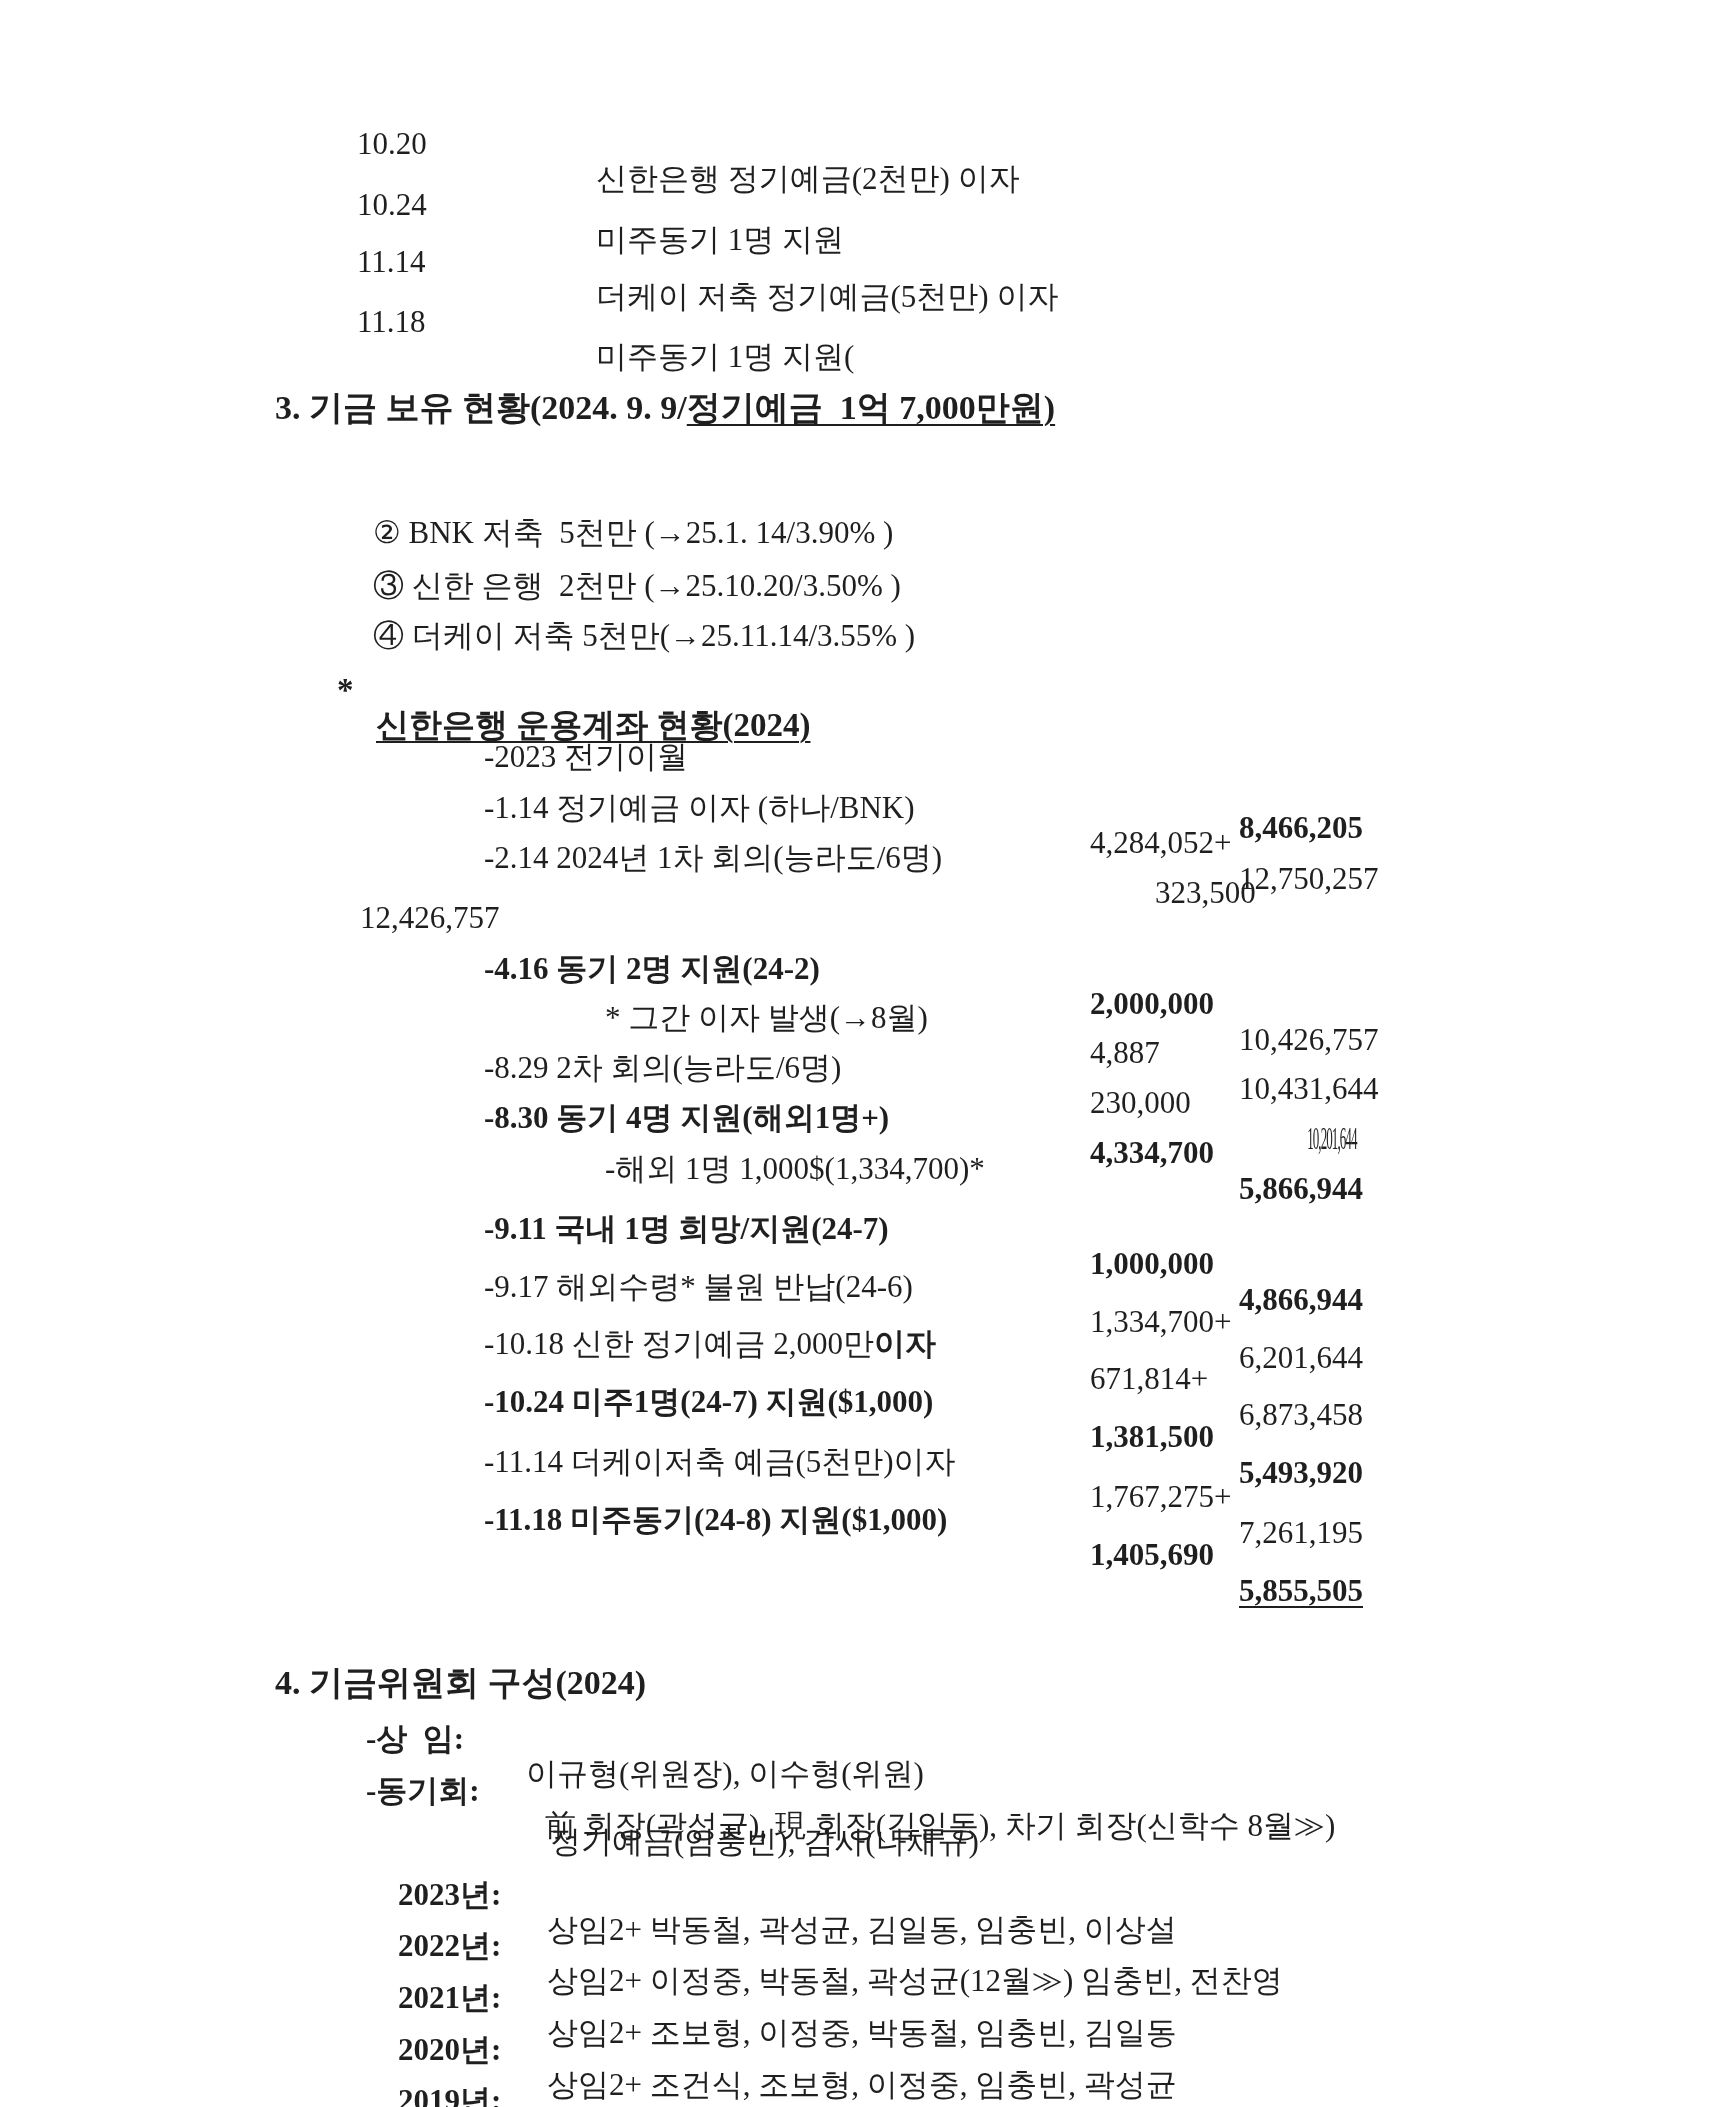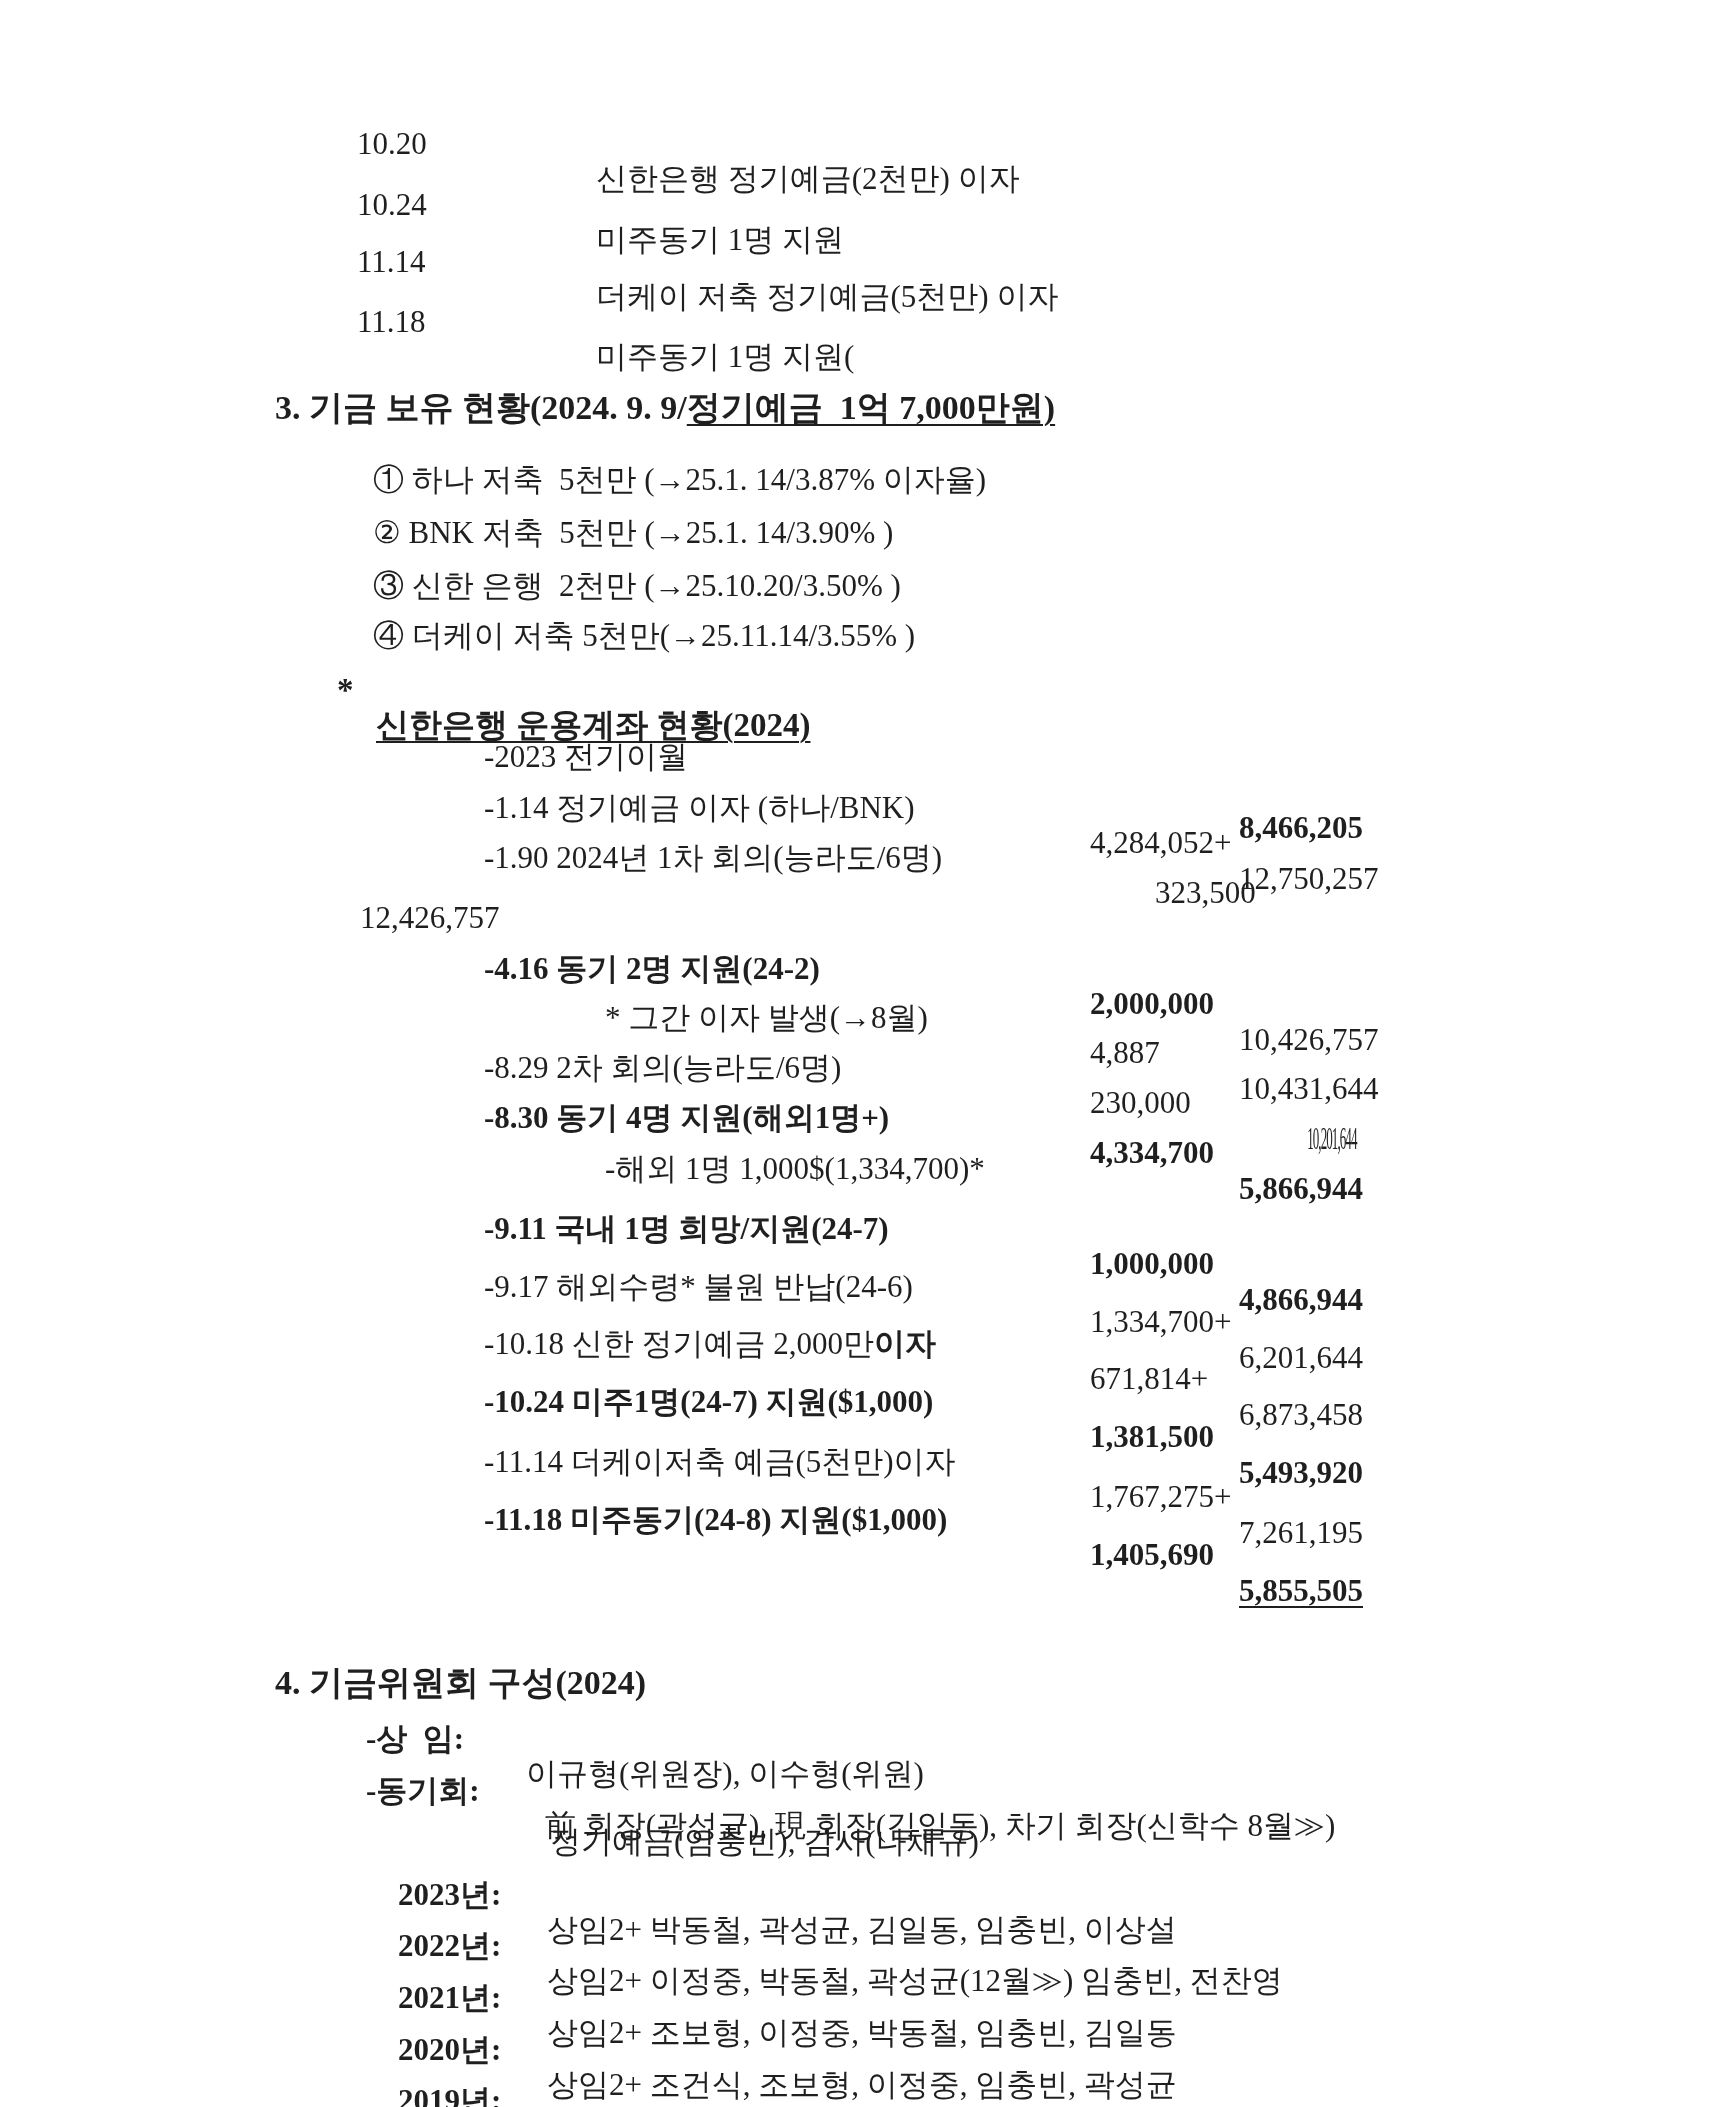--- a/index.html
+++ b/index.html
@@ -54,23 +54,20 @@
   </div>
   <div class="ln" style="top:268px">
     <span class="date">11.18</span>
     <span class="desc">미주동기 1명 지원(</span>
   </div>
 
   <div class="ln hx" style="top:349px">
     <span>3. 기금 보유 현황(2024. 9. 9/</span><span class="us">정기예금  1억 7,000만원)</span>
   </div>
 
-  <div class="ln" style="top:426px">
-    <span class="item">① 하나 저축  5천만 (→25.1. 14/3.87% 이자율)</span>
-  </div>
   <div class="ln" style="top:479px">
     <span class="item">② BNK 저축  5천만 (→25.1. 14/3.90% )</span>
   </div>
   <div class="ln" style="top:532px">
     <span class="item">③ 신한 은행  2천만 (→25.10.20/3.50% )</span>
   </div>
   <div class="ln" style="top:582px">
     <span class="item">④ 더케이 저축 5천만(→25.11.14/3.55% )</span>
   </div>
 
@@ -83,21 +80,21 @@
     <span class="lbl">-2023 전기이월</span>
     <span class="amt"></span>
     <span class="bal b">8,466,205</span>
   </div>
   <div class="ln" style="top:754px">
     <span class="lbl">-1.14 정기예금 이자 (하나/BNK)</span>
     <span class="amt">4,284,052+</span>
     <span class="bal">12,750,257</span>
   </div>
   <div class="ln" style="top:804px">
-    <span class="lbl">-1.90 2024년 1차 회의(능라도/6명)</span>
+    <span class="lbl">-2.14 2024년 1차 회의(능라도/6명)</span>
     <span class="amt amt-shift">323,500</span>
   </div>
 
   <div class="ln" style="top:864px">
     <span class="carry">12,426,757</span>
   </div>
 
   <div class="ln" style="top:915px">
     <span class="lbl b">-4.16 동기 2명 지원(24-2)</span>
     <span class="amt b">2,000,000</span>

